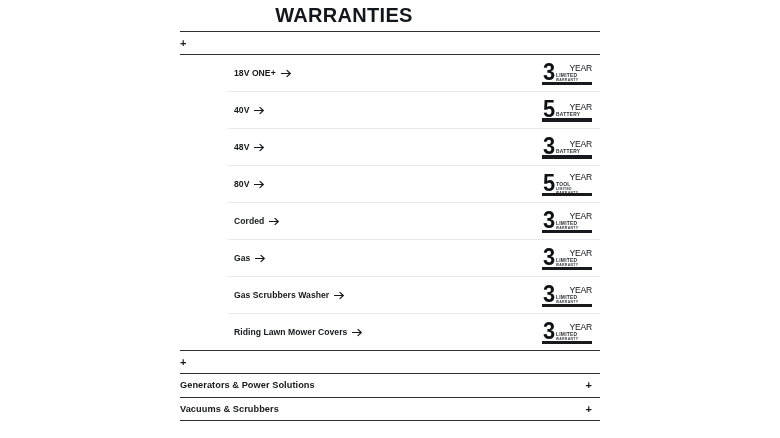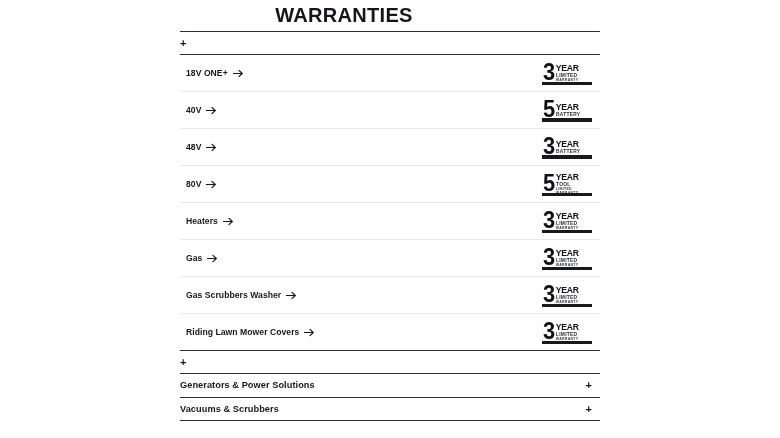--- a/index.html
+++ b/index.html
@@ -60,20 +60,21 @@
   .acc-sign {
     font-size: 11px;
     font-weight: bold;
     color: #16181c;
     line-height: 10px;
     padding-right: 8px;
     font-family: "Liberation Sans", sans-serif;
   }
   .acc-body {
     padding: 0;
+    margin-left: 48px;
   }
   .prod-row {
     display: flex;
     align-items: center;
     justify-content: space-between;
     height: 36px;
     border-bottom: 1px solid #e8e9ea;
     padding: 0 0 0 6px;
   }
   .prod-row.first {
@@ -132,24 +133,25 @@
   .badge-txt {
     display: flex;
     flex-direction: column;
     justify-content: center;
     padding-left: 1px;
     flex: 1;
     overflow: hidden;
   }
   .badge-line1 {
     font-size: 8.6px;
-    font-weight: bold;
+    font-weight: normal;
     line-height: 8.4px;
     color: #101114;
     letter-spacing: -0.2px;
+    text-align: right;
   }
   .badge-line2 {
     font-size: 5.1px;
     font-weight: bold;
     line-height: 5.4px;
     color: #2a2d31;
     letter-spacing: 0.25px;
     transform: scaleX(0.96);
     transform-origin: left center;
   }
@@ -270,21 +272,21 @@
                   <div class="badge-line1">YEAR</div>
                   <div class="badge-line2">TOOL</div>
                   <div class="badge-line3">LIMITED WARRANTY</div>
                 </div>
               </div>
               <div class="badge-bar"></div>
             </div>
           </div>
           <div class="prod-row">
             <a class="prod-link">
-              <span>Heaters</span>
+              <span>Corded</span>
               <span class="arrow-ico">
                 <svg viewBox="0 0 14 11" width="11" height="9" aria-hidden="true">
                   <path d="M0.6 5.5 H11.2" stroke="#16181c" stroke-width="1.5" fill="none" stroke-linecap="round"></path>
                   <path d="M7.6 1.6 L11.8 5.5 L7.6 9.4" stroke="#16181c" stroke-width="1.5" fill="none" stroke-linecap="round" stroke-linejoin="round"></path>
                 </svg>
               </span>
             </a>
             <div class="badge">
               <div class="badge-inner">
                 <div class="badge-num">3</div>

